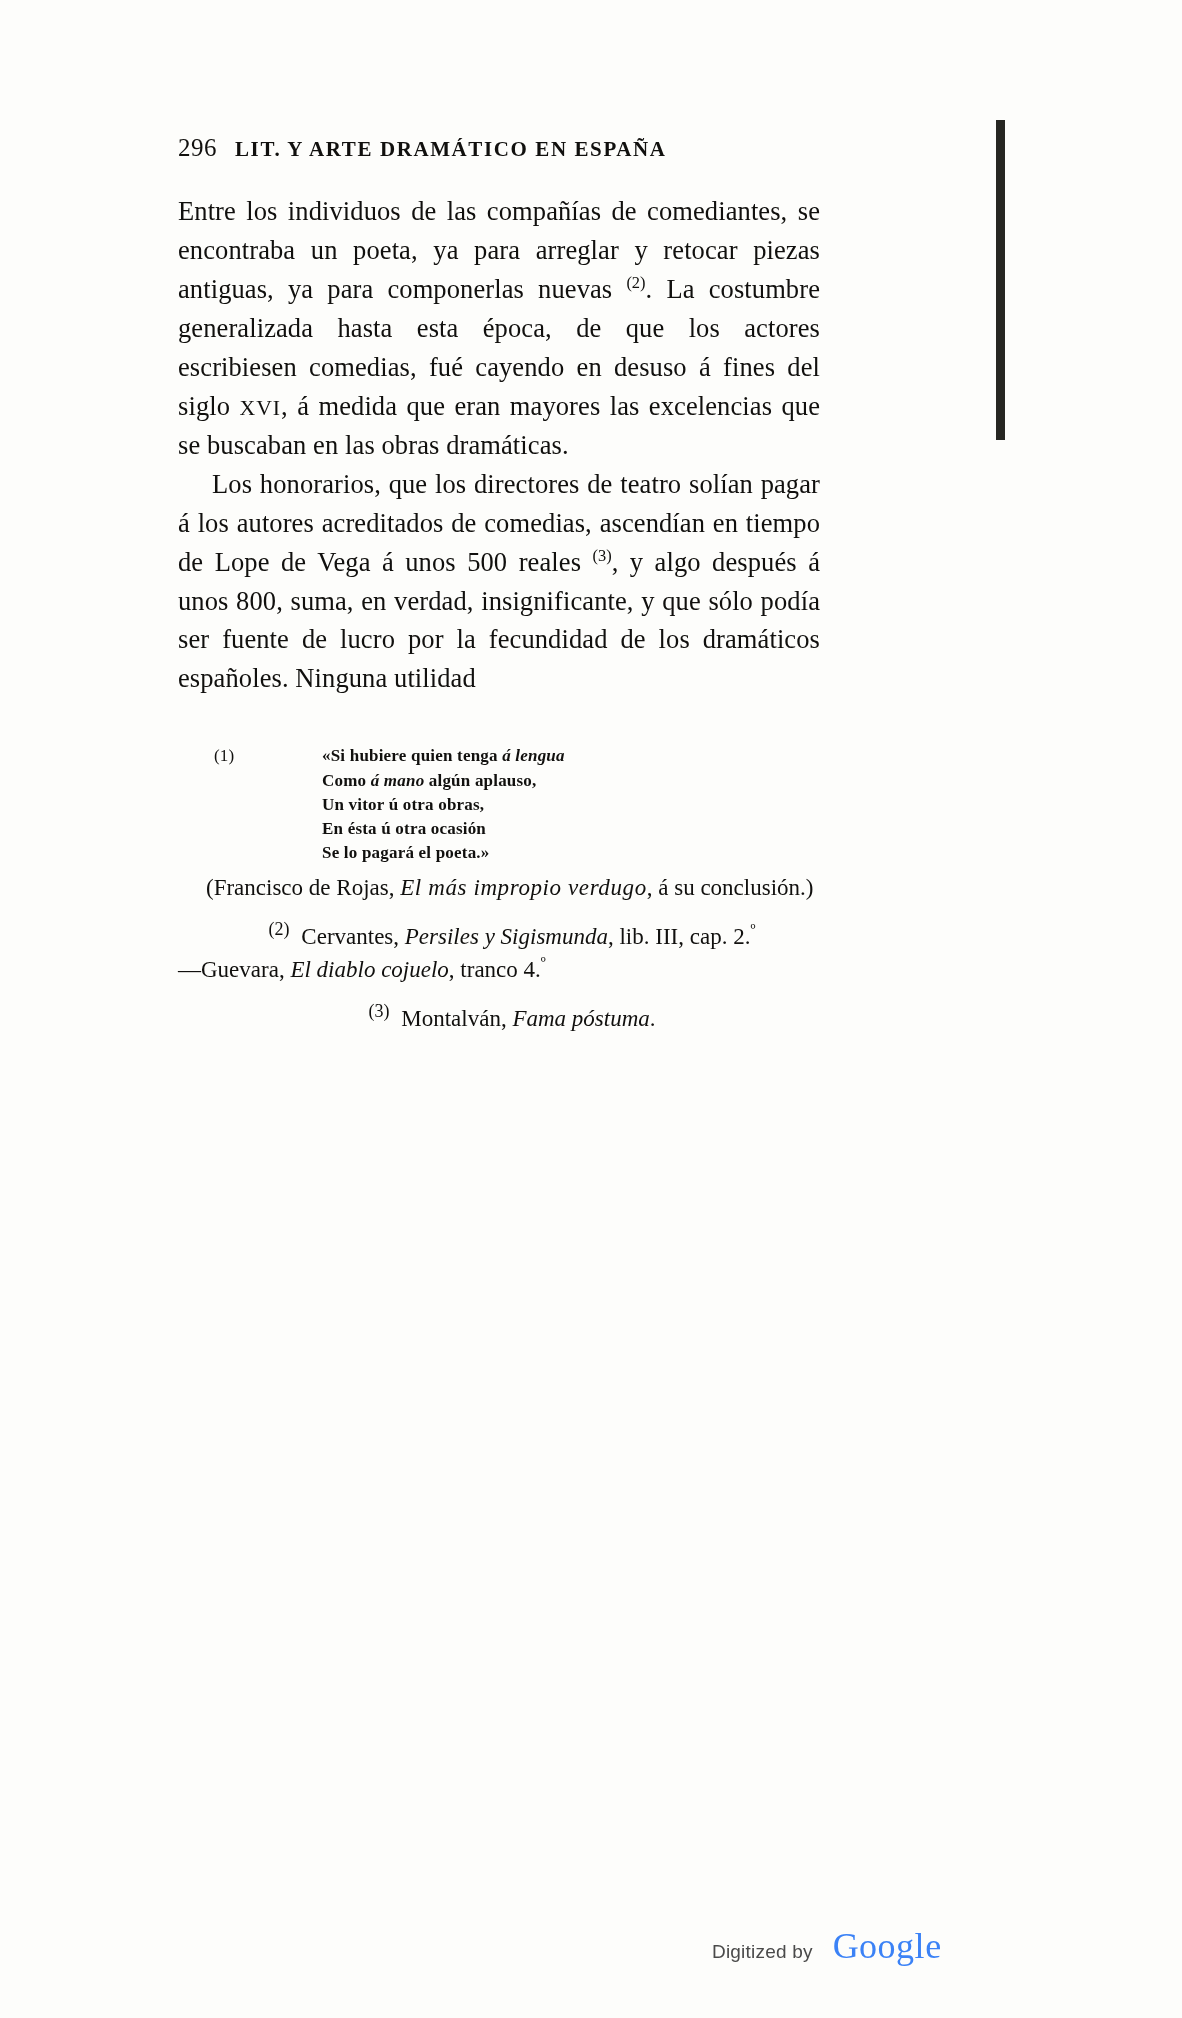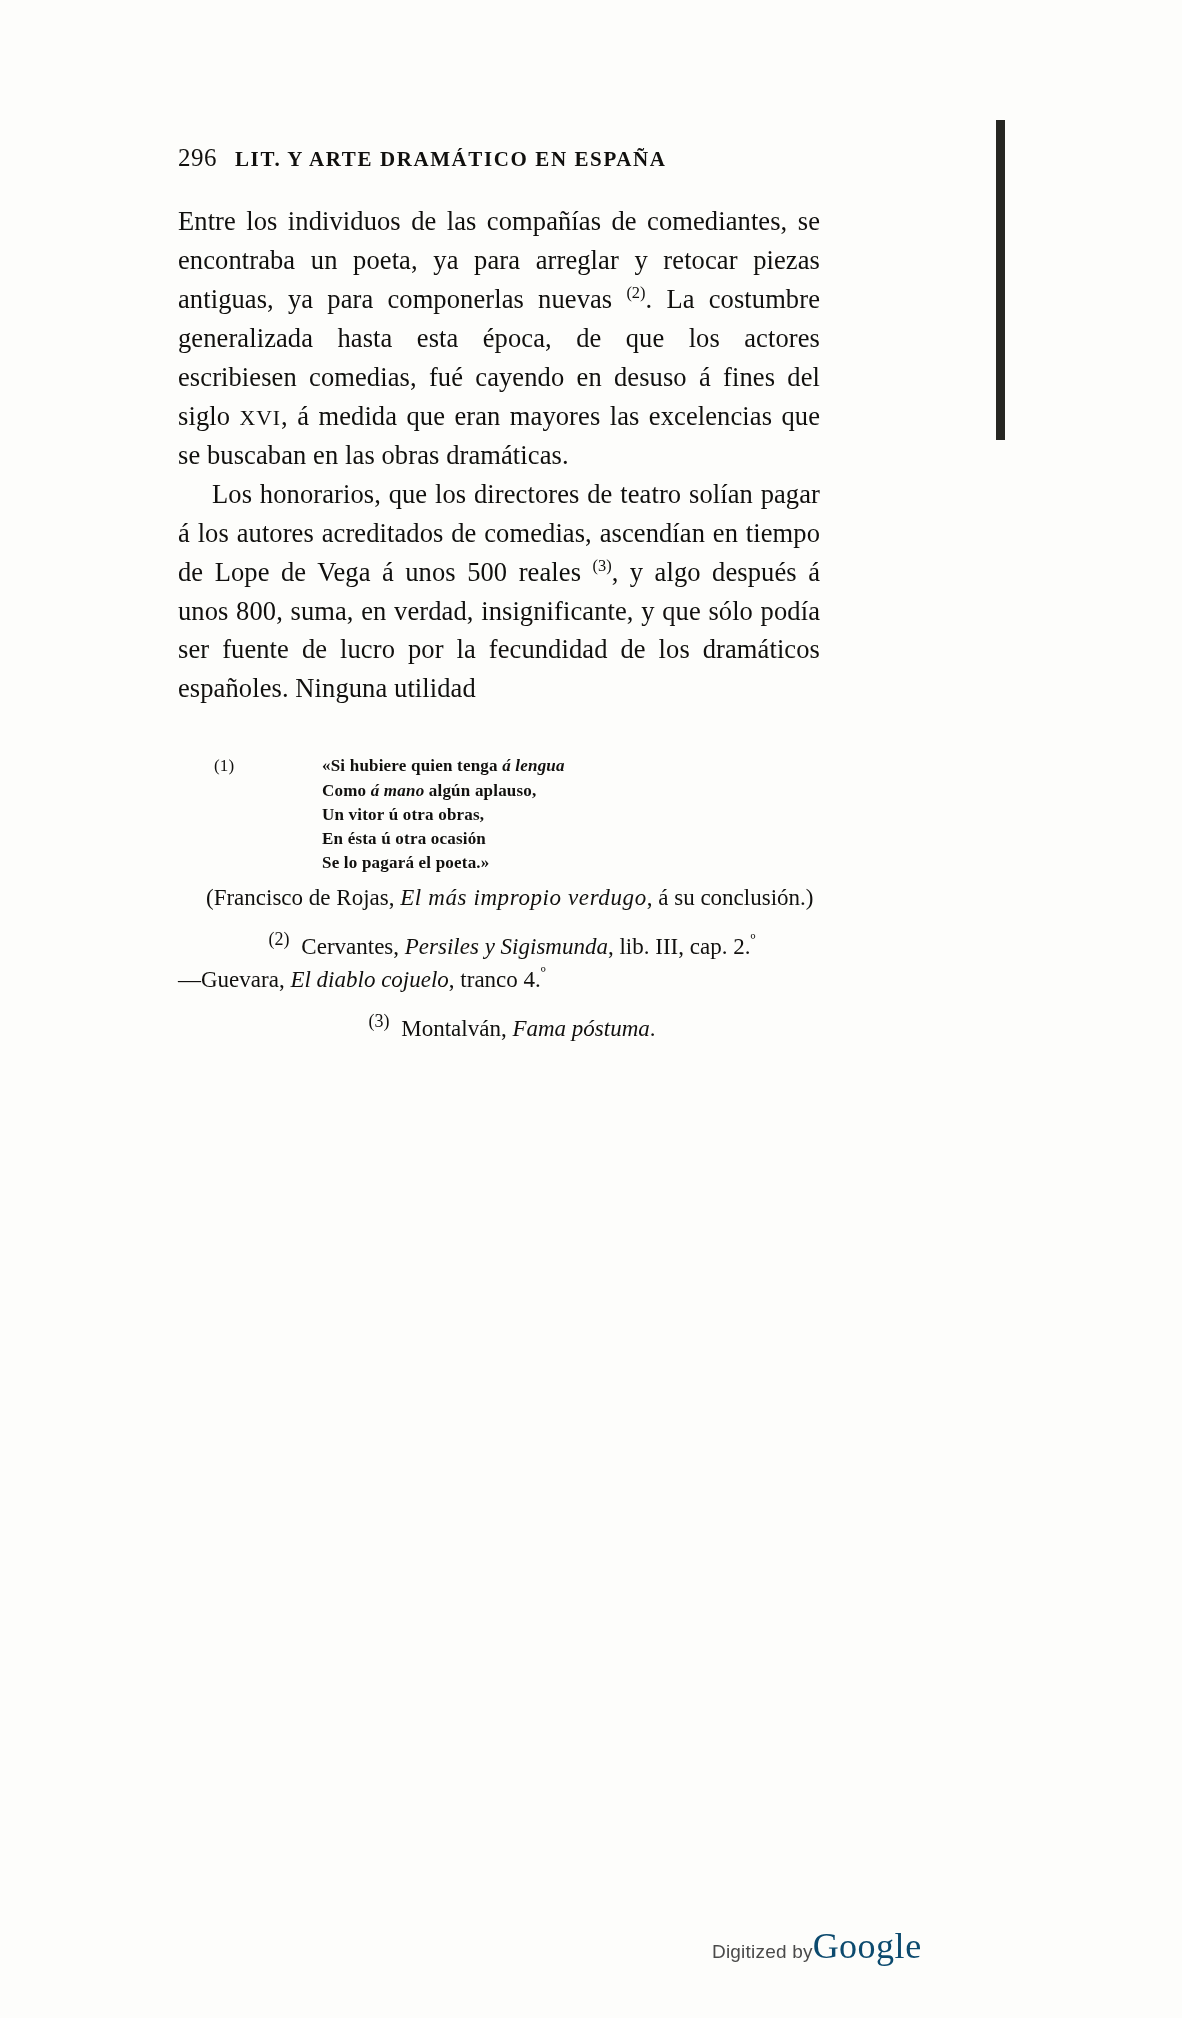--- a/index.html
+++ b/index.html
@@ -31,21 +31,21 @@
     left: 996px;
     width: 9px;
     height: 320px;
     background: #14130f;
     opacity: 0.92;
   }
 
   .content {
     position: absolute;
     left: 178px;
-    top: 144px;
+    top: 134px;
     width: 642px;
   }
 
   .header-line {
     display: flex;
     align-items: baseline;
     gap: 18px;
     font-family: "Liberation Serif", serif;
     margin-bottom: 30px;
   }
@@ -132,34 +132,34 @@
     vertical-align: super;
     letter-spacing: 0;
   }
 
   .footer-credit {
     position: absolute;
     left: 712px;
     top: 1925px;
     display: flex;
     align-items: baseline;
-    gap: 0;
+    gap: 20px;
     color: #3d3d3d;
   }
   .dig-by {
     font-family: "Liberation Sans", sans-serif;
     font-size: 19px;
     letter-spacing: 0.2px;
     color: #4a4a4a;
   }
   .google-word {
     font-family: "Liberation Serif", serif;
     font-size: 36px;
     letter-spacing: 0.5px;
-    color: #0c4a6e;
+    color: #3b82f6;
   }
 </style>
 </head>
 <body>
 
 <div class="page">
 
   <div class="scan-edge"></div>
 
   <div class="content">

